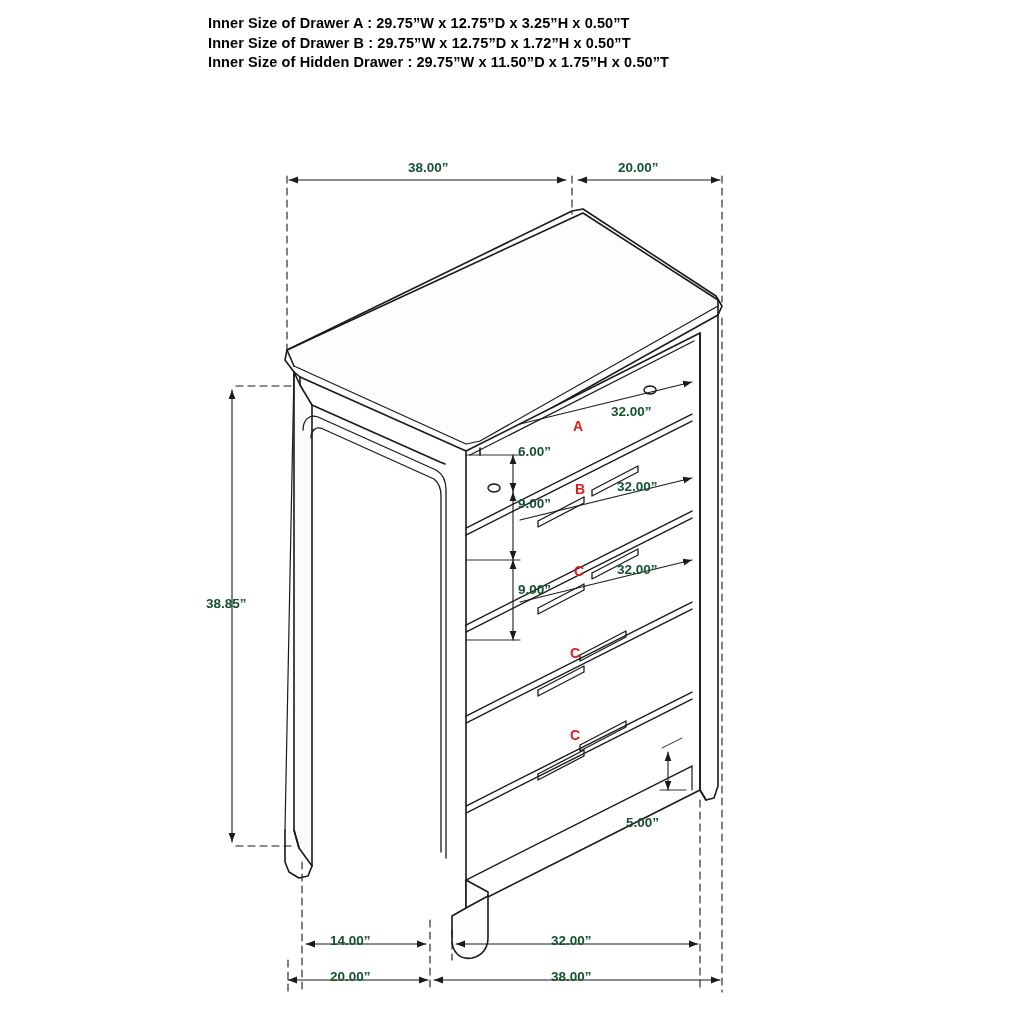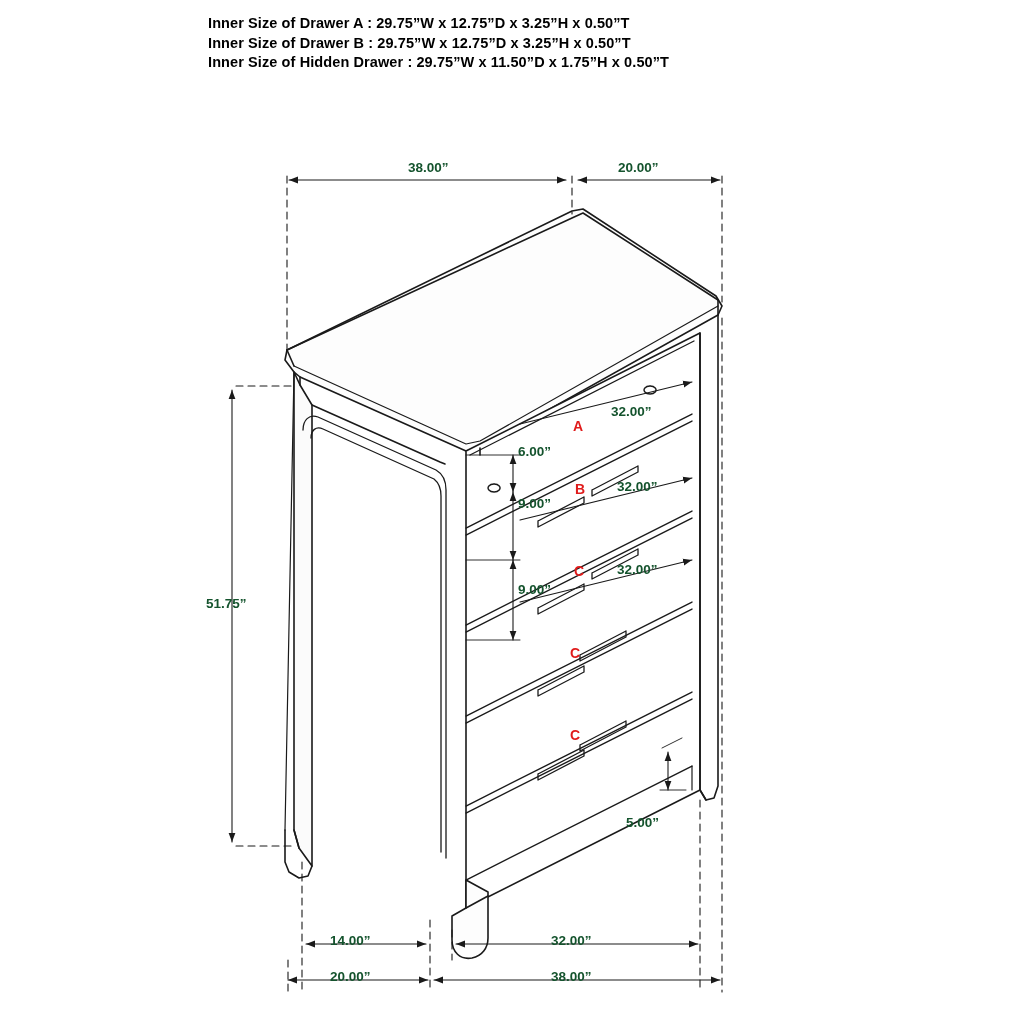--- a/index.html
+++ b/index.html
@@ -59,21 +59,21 @@
     white-space: nowrap;
   }
 </style>
 </head>
 <body>
 
 <div id="diagram-root">
 
   <div class="spec-block">
     <div class="spec-line">Inner Size of Drawer A : 29.75”W x 12.75”D x 3.25”H x 0.50”T</div>
-    <div class="spec-line">Inner Size of Drawer B : 29.75”W x 12.75”D x 3.25”H x 0.50”T</div>
+    <div class="spec-line">Inner Size of Drawer B : 29.75”W x 12.75”D x 1.72”H x 0.50”T</div>
     <div class="spec-line">Inner Size of Hidden Drawer : 29.75”W x 11.50”D x 1.75”H x 0.50”T</div>
   </div>
 
   <svg id="art" viewBox="0 0 1024 1024">
     <defs>
       <marker id="arrowL" markerWidth="10" markerHeight="8" refX="9" refY="4" orient="auto" markerUnits="userSpaceOnUse">
         <path d="M9,4 L0,0.6 L0,7.4 Z" fill="#1a1a1a"></path>
       </marker>
       <marker id="arrowR" markerWidth="10" markerHeight="8" refX="1" refY="4" orient="auto" markerUnits="userSpaceOnUse">
         <path d="M1,4 L10,0.6 L10,7.4 Z" fill="#1a1a1a"></path>
@@ -222,21 +222,21 @@
         <path d="M288,960 L288,992" stroke-dasharray="7,5"></path>
 
         <line x1="434" y1="980" x2="720" y2="980" marker-start="url(#arrowR)" marker-end="url(#arrowL)"></line>
       </g>
 
     </g>
   </svg>
 
   <div class="dim-label" style="left:408px; top:160px;">38.00”</div>
   <div class="dim-label" style="left:618px; top:160px;">20.00”</div>
-  <div class="dim-label" style="left:206px; top:596px;">51.75”</div>
+  <div class="dim-label" style="left:206px; top:596px;">38.85”</div>
 
   <div class="dim-label" style="left:611px; top:404px;">32.00”</div>
   <div class="dim-label" style="left:518px; top:444px;">6.00”</div>
   <div class="dim-label" style="left:617px; top:479px;">32.00”</div>
   <div class="dim-label" style="left:518px; top:496px;">9.00”</div>
   <div class="dim-label" style="left:617px; top:562px;">32.00”</div>
   <div class="dim-label" style="left:518px; top:582px;">9.00”</div>
 
   <div class="dim-label" style="left:626px; top:815px;">5.00”</div>
 

